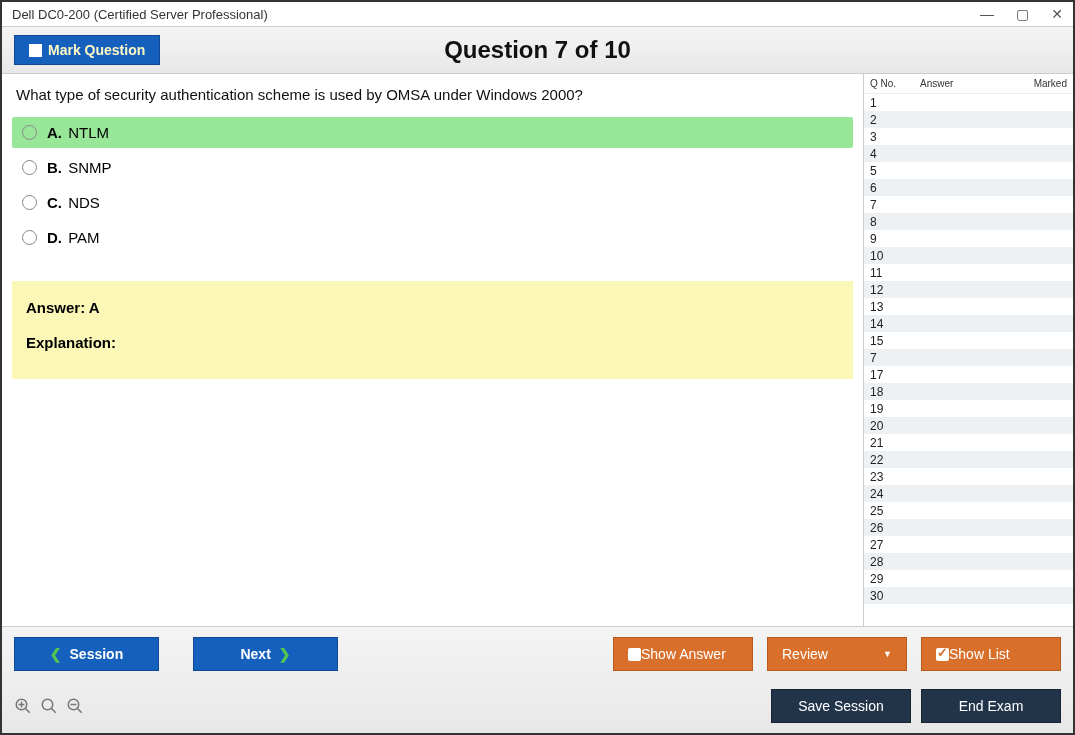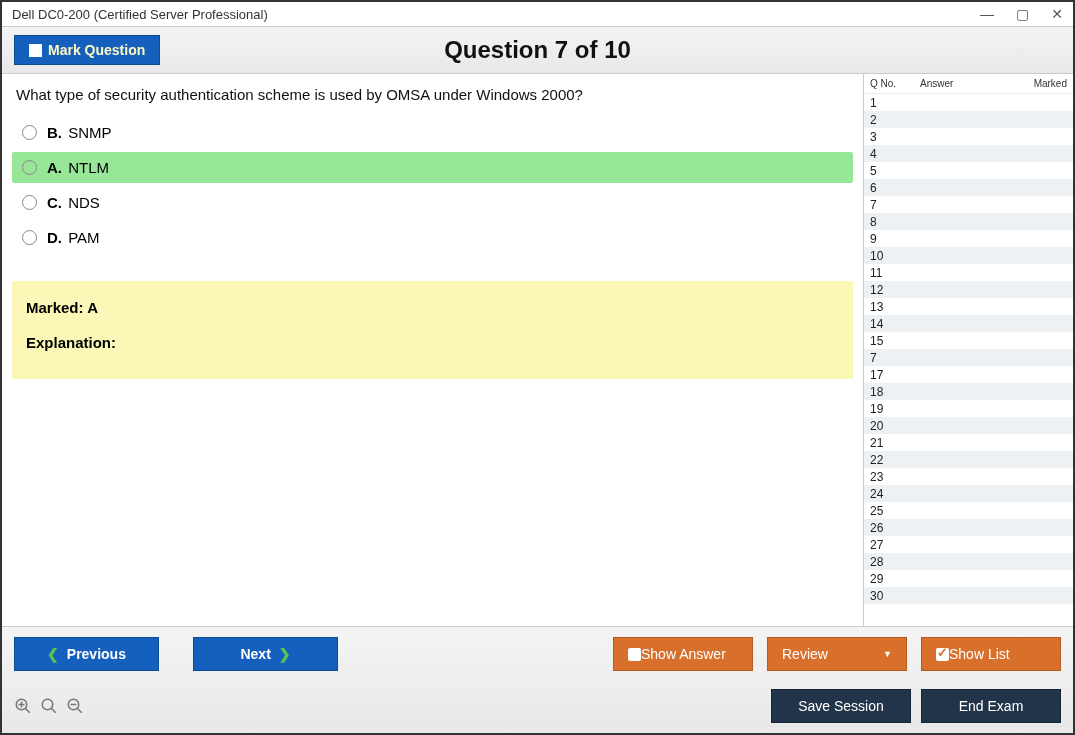--- a/index.html
+++ b/index.html
@@ -126,39 +126,39 @@
       <span class="cb"></span>
       <span>Mark Question</span>
     </button>
     <div class="question-title">Question 7 of 10</div>
   </div>
 
   <div class="main">
     <div class="content">
       <div class="question-text">What type of security authentication scheme is used by OMSA under Windows 2000?</div>
       <div id="options-container">
+          <div class="option correct">
+            <span class="radio"></span>
+            <span><span class="letter">A.</span> NTLM</span>
+          </div>
           <div class="option">
             <span class="radio"></span>
             <span><span class="letter">B.</span> SNMP</span>
           </div>
-          <div class="option correct">
-            <span class="radio"></span>
-            <span><span class="letter">A.</span> NTLM</span>
-          </div>
           <div class="option">
             <span class="radio"></span>
             <span><span class="letter">C.</span> NDS</span>
           </div>
           <div class="option">
             <span class="radio"></span>
             <span><span class="letter">D.</span> PAM</span>
           </div>
         </div>
       <div class="answer-box">
-        <div class="answer-line">Marked: A</div>
+        <div class="answer-line">Answer: A</div>
         <div class="expl-label">Explanation:</div>
       </div>
     </div>
 
     <div class="sidebar">
       <div class="sidebar-head">
         <span class="col-q">Q No.</span>
         <span class="col-ans">Answer</span>
         <span class="col-mark">Marked</span>
       </div>
@@ -254,21 +254,21 @@
             <span class="qn">30</span>
           </div>
         </div>
     </div>
   </div>
 
   <div class="footer">
     <div class="footer-row">
       <button class="nav-btn">
         <span class="chev">❮</span>
-        <span>Previous</span>
+        <span>Session</span>
       </button>
       <button class="nav-btn" style="margin-left:20px;">
         <span>Next</span>
         <span class="chev">❯</span>
       </button>
       <div class="spacer"></div>
       <button class="orange-btn">
         <span class="cb"></span>
         <span>Show Answer</span>
       </button>

